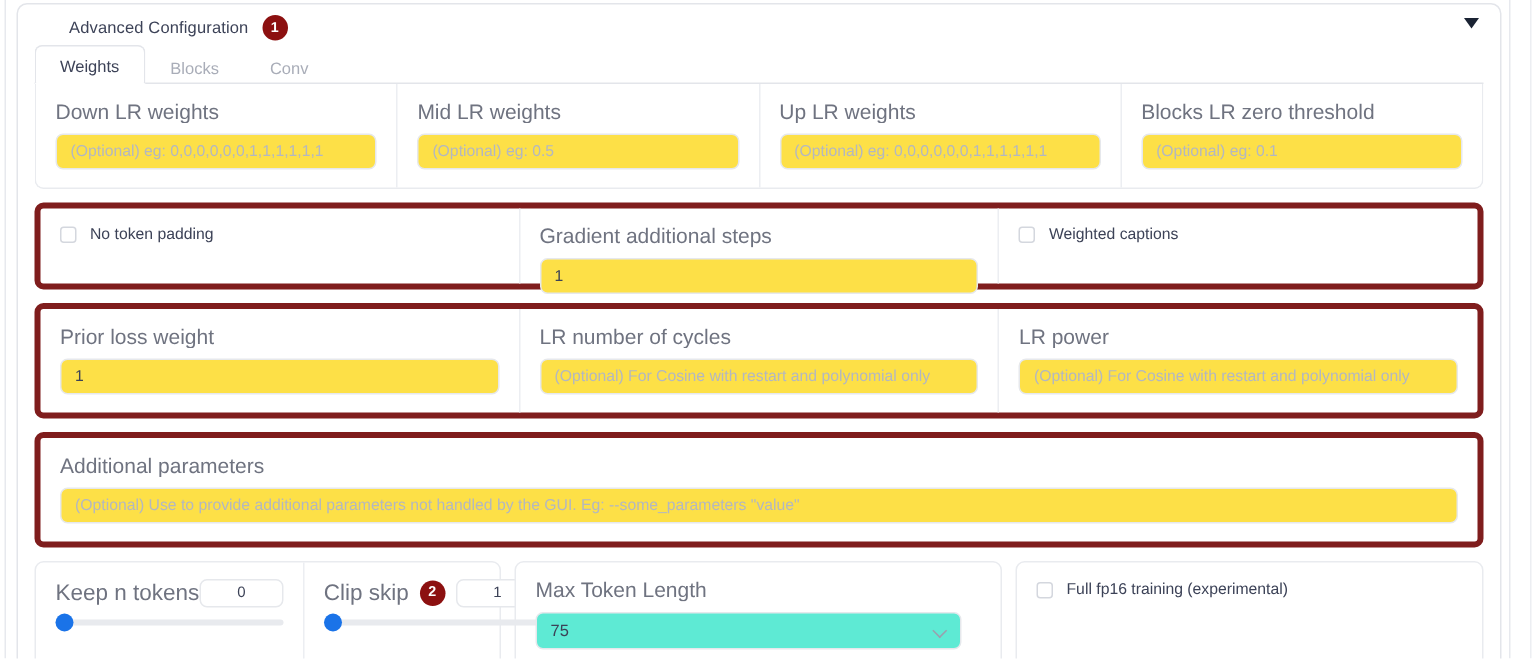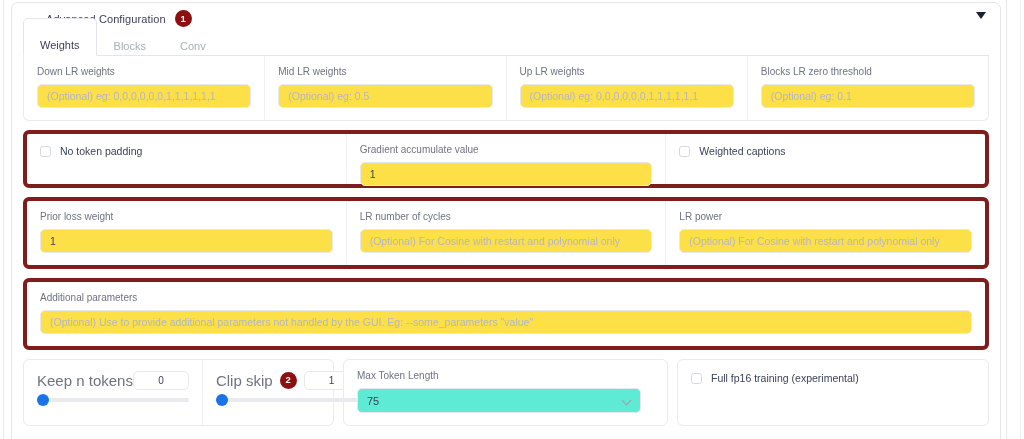--- a/index.html
+++ b/index.html
@@ -82,21 +82,21 @@
     position: relative;
     margin: 0 11px;
     height: 22px;
     display: flex;
     align-items: flex-end;
     border-bottom: 1px solid #e3e5ea;
   }
   .tab {
     font-size: 11px;
     color: #a9adb8;
-    padding: 20px 16px 4px 16px;
+    padding: 8px 16px 4px 16px;
     border: 1px solid transparent;
     border-bottom: none;
     border-radius: 5px 5px 0 0;
     position: relative;
     top: 1px;
     background: transparent;
     cursor: pointer;
   }
   .tab.active {
     color: #3c4257;
@@ -115,21 +115,21 @@
   }
   .cell {
     flex: 1 1 0;
     padding: 10px 13px 12px 13px;
     min-width: 0;
   }
   .cell + .cell { border-left: 1px solid #eceef2; }
 
   .lbl {
     display: block;
-    font-size: 10px;
+    font-size: 14px;
     color: #6f7380;
     margin-bottom: 7px;
     white-space: nowrap;
     overflow: hidden;
     text-overflow: ellipsis;
   }
   .field {
     width: 100%;
     height: 24px;
     border: 1px solid #e6e8ec;
@@ -307,21 +307,21 @@
     </div>
 
     <div class="group" style="height:58px;">
       <div class="cell">
         <div class="chk-row">
           <span class="chk"></span>
           <span class="chk-lbl">No token padding</span>
         </div>
       </div>
       <div class="cell">
-        <span class="lbl">Gradient accumulate value</span>
+        <span class="lbl">Gradient additional steps</span>
         <input class="field" type="text" value="1" style="">
       </div>
       <div class="cell">
         <div class="chk-row">
           <span class="chk"></span>
           <span class="chk-lbl">Weighted captions</span>
         </div>
       </div>
     </div>
 

